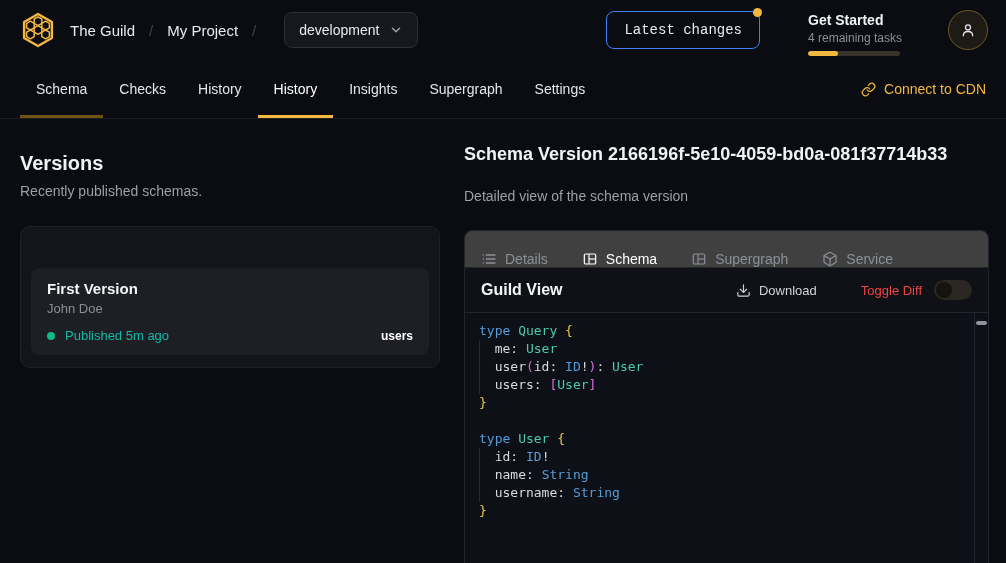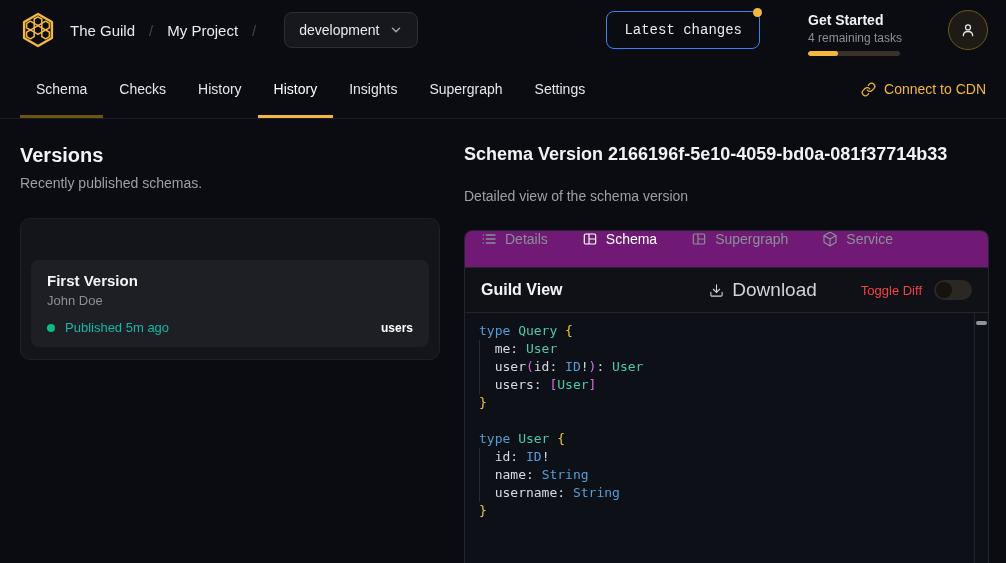--- a/index.html
+++ b/index.html
@@ -35,50 +35,50 @@
   
   .nav{ position:absolute; top:60px; left:0; width:100%; height:59px;
     display:flex; align-items:stretch; padding:0 20px; border-bottom:1px solid #1a1d23; }
   .nav-tab{ display:flex; align-items:center; padding:0 16px; font-size:14px;
     color:#e4e6ea; cursor:pointer; border-bottom:3px solid transparent; padding-top:3px; }
   .nav-tab.section{ border-bottom-color:var(--accent-dim,#6e5312); }
   .nav-tab.active{ border-bottom-color:var(--accent,#f4b740); color:#ffffff; font-weight:500; }
   .cdn-link{ margin-left:auto; display:flex; align-items:center; gap:8px;
     color:var(--accent,#f4b740); font-size:14px; cursor:pointer; }
   
-  .left-panel{ position:absolute; left:20px; top:144px; width:420px; }
+  .left-panel{ position:absolute; left:20px; top:152px; width:420px; }
   .panel-title{ font-size:20px; font-weight:700; color:#f1f2f4; }
   .panel-sub{ font-size:14px; color:#9aa0a8; margin-top:8px; }
   .versions-card{ margin-top:27px; background:#14151a; border:1px solid #1e2026;
     border-radius:10px; padding:41px 10px 12px 10px; }
   .version-item{ background:#1d1f24; border-radius:8px; padding:12px 16px; cursor:pointer; }
   .vi-name{ font-size:15px; font-weight:600; color:#f3f4f6; }
   .vi-author{ font-size:13px; color:#8b8f98; margin-top:4px; }
   .vi-meta{ display:flex; align-items:center; margin-top:12px; }
   .vi-dot{ width:8px; height:8px; border-radius:50%; background:var(--green,#10b981); }
   .vi-status{ font-size:13px; color:#14b8a6; margin-left:10px; }
   .vi-service{ margin-left:auto; font-size:12px; font-weight:700; color:#ffffff; }
   
   .right-panel{ position:absolute; left:464px; top:144px; width:525px; }
   .rp-title{ font-size:18px; font-weight:700; color:#f1f2f4; }
   .rp-sub{ font-size:14px; color:#9aa0a8; margin-top:23px; }
   .detail-panel{ margin-top:26px; border:1px solid #23262d; border-radius:8px 8px 0 0;
     height:352px; overflow:hidden; }
-  .detail-tabs{ height:37px; display:flex; align-items:flex-start; gap:34px;
-    padding:0 16px; background:#701a75; border-bottom:1px solid #23262d; }
+  .detail-tabs{ height:37px; display:flex; align-items:flex-end; gap:34px;
+    padding:0 16px; background:#404040; border-bottom:1px solid #23262d; }
   .dtab{ display:flex; align-items:center; gap:8px; font-size:14px;
     color:#8b8f98; cursor:pointer; }
   .dtab svg{ stroke:#8b8f98; }
   .dtab.active{ color:#ffffff; font-weight:500; }
   .dtab.active svg{ stroke:#e8eaed; }
   .diff-row{ height:45px; display:flex; align-items:center; padding:0 16px;
     background:#0f1117; border-bottom:1px solid #23262d; }
   .diff-title{ font-size:16px; font-weight:700; color:#f3f4f6; }
   .download-btn{ margin-left:auto; display:flex; align-items:center; gap:8px;
-    font-size:19px; color:#cfd3da; cursor:pointer; background:none; border:none;
+    font-size:13px; color:#cfd3da; cursor:pointer; background:none; border:none;
     font-family:inherit; }
   .toggle-label{ margin-left:44px; font-size:13px; color:#ef4444; }
   .toggle{ margin-left:12px; width:38px; height:20px; border-radius:10px;
     background:#2b2722; position:relative; cursor:pointer; }
   .toggle .knob{ position:absolute; left:2px; top:2px; width:16px; height:16px;
     border-radius:50%; background:#16130f; transition:left .15s; }
   
   .code-area{ position:relative; height:270px; background:#0d1016;
     font-family:"DejaVu Sans Mono", monospace; font-size:13px; line-height:18px;
     padding:9px 18px 0 14px; color:var(--code-txt,#d7dae0); overflow:hidden; }

